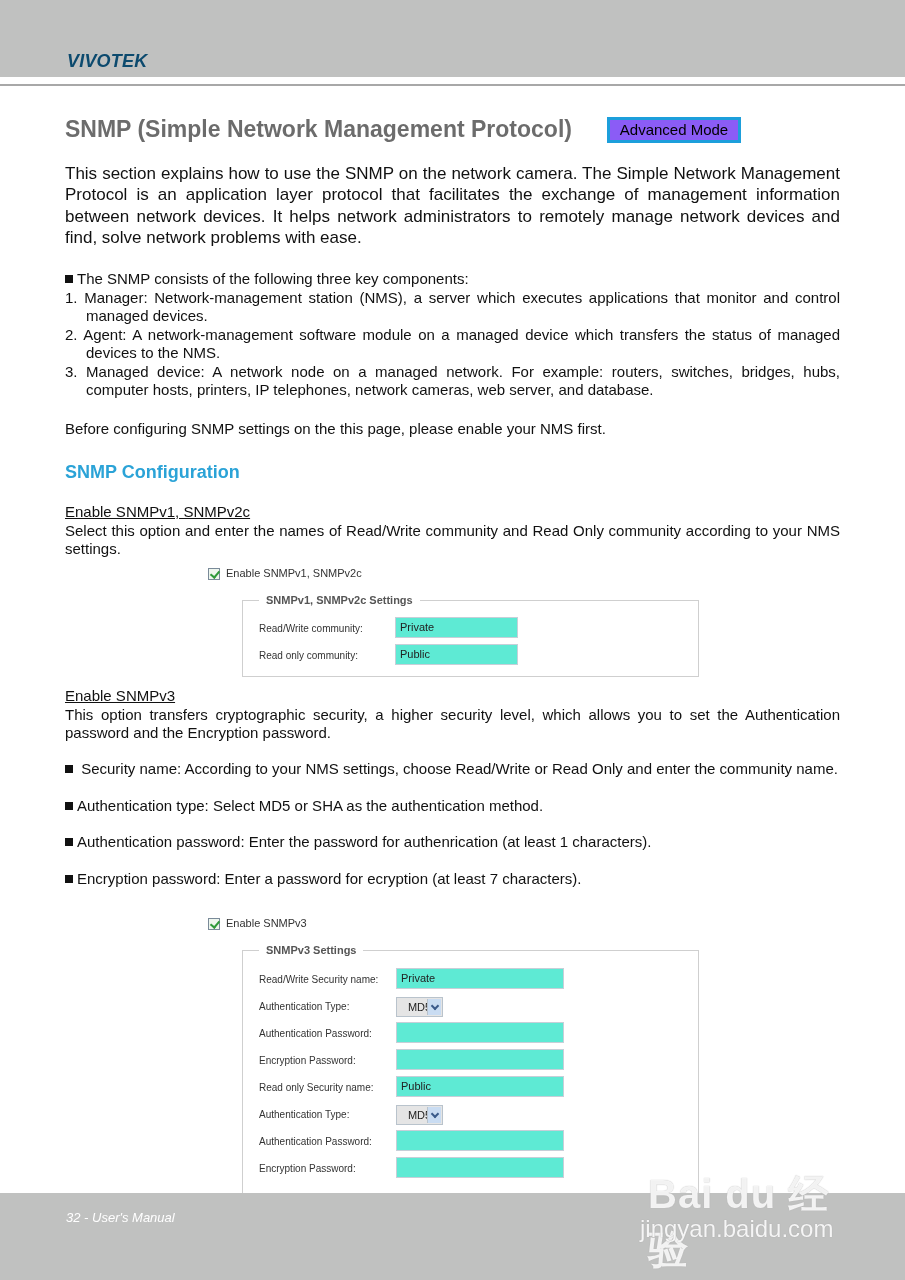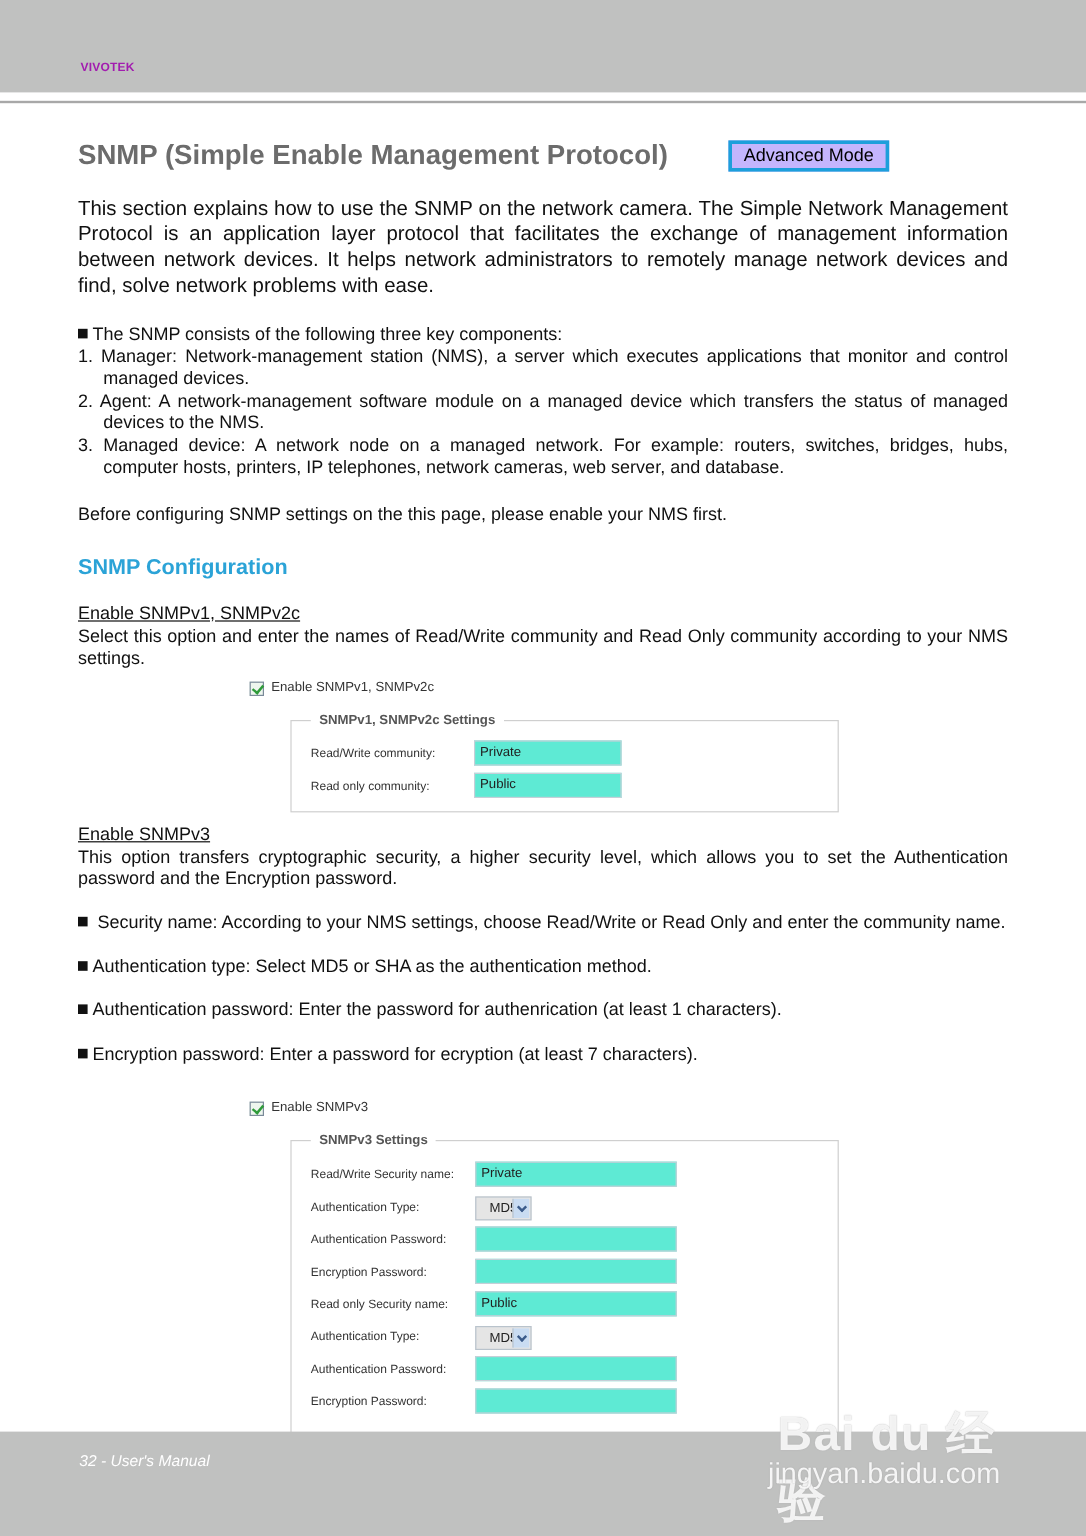--- a/index.html
+++ b/index.html
@@ -1,24 +1,24 @@
 <!DOCTYPE html>
 <html><head>
 <meta charset="utf-8">
 <style>
   * { box-sizing: border-box; margin: 0; padding: 0; }
   html, body { width: 905px; height: 1280px; background: #ffffff; overflow: hidden; }
   body { position: relative; font-family: "Liberation Sans", sans-serif; color: #111; }
 
   .header-band { position: absolute; left: 0; top: 0; width: 905px; height: 77px; background: #c0c1c0; }
-  .brand { position: absolute; left: 67px; top: 51px; color: #a21caf; font-size: 10px; font-weight: bold; letter-spacing: 0.2px; }
+  .brand { position: absolute; left: 67px; top: 51px; color: #0c4a6e; font-size: 18px; font-weight: bold; font-style: italic; letter-spacing: 0.2px; }
   .header-rule { position: absolute; left: 0; top: 84px; width: 905px; height: 2px; background: #a8a8a8; }
 
   .page-title { position: absolute; left: 65px; top: 116px; font-size: 23px; font-weight: bold; color: #6c6c6c; white-space: nowrap; }
-  .mode-badge { position: absolute; left: 607px; top: 117px; width: 134px; height: 26px; border: 3px solid #1d9fdb; background: #c4b5fd; color: #000; font-size: 15px; line-height: 20px; text-align: center; }
+  .mode-badge { position: absolute; left: 607px; top: 117px; width: 134px; height: 26px; border: 3px solid #1d9fdb; background: #8b5cf6; color: #000; font-size: 15px; line-height: 20px; text-align: center; }
 
   .para { position: absolute; left: 65px; width: 775px; font-size: 17px; line-height: 21.4px; text-align: justify; color: #111; }
   .small { font-size: 15px; line-height: 18.5px; }
   .intro { top: 163px; }
   .components { top: 270px; }
   .components .li { padding-left: 21px; text-indent: -21px; text-align: justify; }
   .bullet { display: inline-block; width: 8px; height: 8px; background: #111; margin-right: 4px; vertical-align: 1px; }
 
   .before { top: 420px; }
   .section-h { position: absolute; left: 65px; top: 462px; font-size: 18px; font-weight: bold; color: #2ba3d7; }
@@ -49,21 +49,21 @@
   .wm-logo { position: absolute; left: 8px; top: 22px; font-size: 40px; font-weight: bold; color: rgba(255,255,255,0.85); letter-spacing: 1px; text-shadow: 0 0 1px #aaa; }
   .wm-url { position: absolute; left: 0; top: 70px; font-size: 24px; color: rgba(255,255,255,0.9); text-shadow: 0 0 1px #999; white-space: nowrap; }
 </style>
 </head>
 <body>
 
 <div class="header-band"></div>
 <div class="brand">VIVOTEK</div>
 <div class="header-rule"></div>
 
-<div class="page-title">SNMP (Simple Enable Management Protocol)</div>
+<div class="page-title">SNMP (Simple Network Management Protocol)</div>
 <div class="mode-badge">Advanced Mode</div>
 
 <div class="para intro">This section explains how to use the SNMP on the network camera. The Simple Network Management Protocol is an application layer protocol that facilitates the exchange of management information between network devices. It helps network administrators to remotely manage network devices and find, solve network problems with ease.</div>
 
 <div class="para small components">
   <div><span class="bullet"></span><span>The SNMP consists of the following three key components:</span></div>
   <div class="li">1. Manager: Network-management station (NMS), a server which executes applications that monitor and control managed devices.</div>
   <div class="li">2. Agent: A network-management software module on a managed device which transfers the status of managed devices to the NMS.</div>
   <div class="li">3. Managed device: A network node on a managed network. For example: routers, switches, bridges, hubs, computer hosts, printers, IP telephones, network cameras, web server, and database.</div>
 </div>

